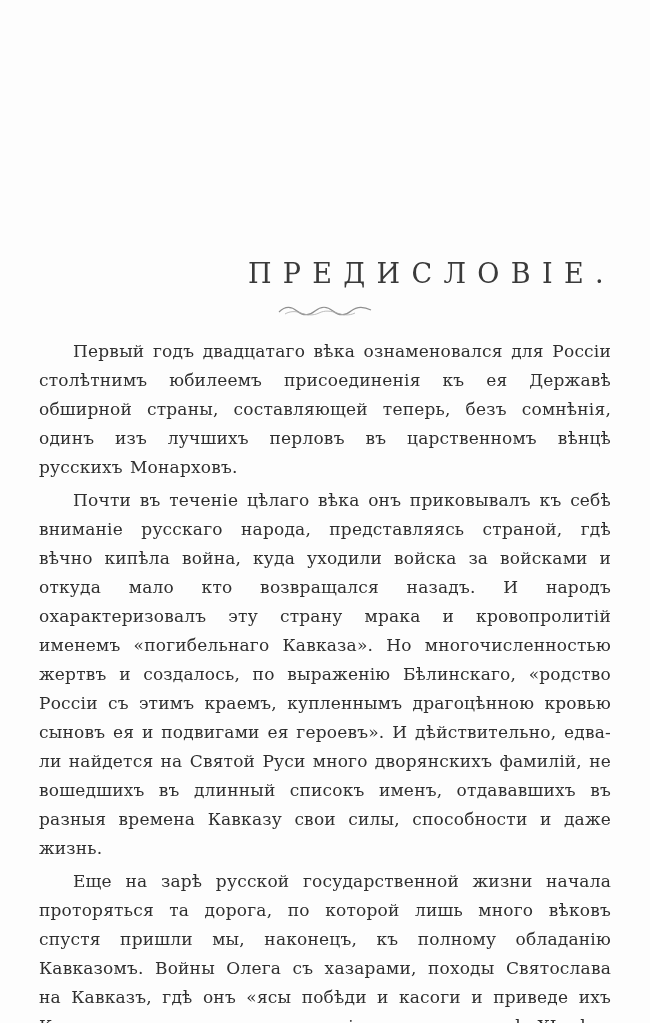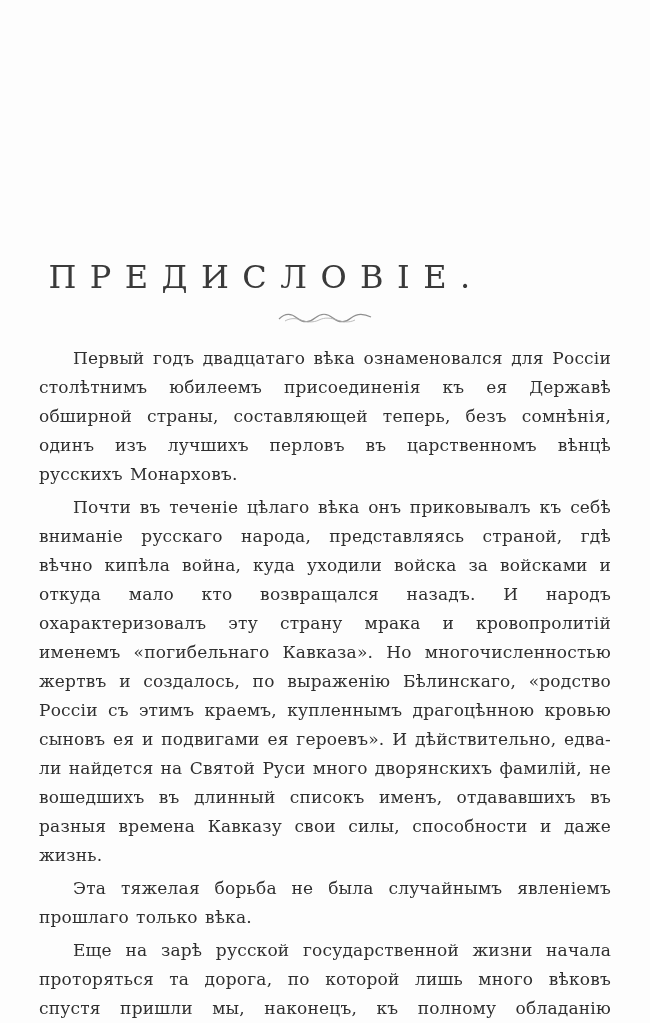--- a/index.html
+++ b/index.html
@@ -14,23 +14,23 @@
     margin: 0;
     background: #fdfdfd;
     overflow: hidden;
     font-family: "DejaVu Serif", "Liberation Serif", serif;
     color: #2f2f2f;
     box-sizing: border-box;
     padding: 258px 35px 0 35px;
   }
   .title {
     margin: 0;
-    font-size: 32px;
+    font-size: 27px;
     font-weight: normal;
-    text-align: left;
+    text-align: right;
     letter-spacing: 0.42em;
     text-indent: 0.42em; 
     color: #3a3a3a;
   }
   .flourish {
     text-align: center;
     margin-top: 14px;
     height: 16px;
     line-height: 0;
   }
@@ -60,17 +60,16 @@
   <div class="flourish">
     <svg width="96" height="16" viewBox="0 0 96 16" aria-hidden="true">
       <path d="M2 9 C 8 3, 14 3, 20 8 S 32 13, 38 8 S 50 3, 56 8 S 68 13, 74 8 S 88 4, 94 7" fill="none" stroke="#8f8f8f" stroke-width="1.2"></path>
       <path d="M8 11 C 13 8, 19 8, 24 10 S 36 13, 42 10 S 54 8, 60 10 S 72 13, 78 10" fill="none" stroke="#ababab" stroke-width="0.8"></path>
     </svg>
   </div>
 
   <div class="body-text">
     <p class="para">Первый годъ двадцатаго вѣка ознаменовался для Россіи столѣтнимъ юбилеемъ присоединенія къ ея Державѣ обширной страны, составляющей теперь, безъ сомнѣнія, одинъ изъ лучшихъ перловъ въ царственномъ вѣнцѣ русскихъ Монарховъ.</p>
     <p class="para">Почти въ теченіе цѣлаго вѣка онъ приковывалъ къ себѣ вниманіе русскаго народа, представляясь страной, гдѣ вѣчно кипѣла война, куда уходили войска за войсками и откуда мало кто возвращался назадъ. И народъ охарактеризовалъ эту страну мрака и кровопролитій именемъ «погибельнаго Кавказа». Но многочисленностью жертвъ и создалось, по выраженію Бѣлинскаго, «родство Россіи съ этимъ краемъ, купленнымъ драгоцѣнною кровью сыновъ ея и подвигами ея героевъ». И дѣйствительно, едва-ли найдется на Святой Руси много дворянскихъ фамилій, не вошедшихъ въ длинный списокъ именъ, отдававшихъ въ разныя времена Кавказу свои силы, способности и даже жизнь.</p>
-    <p class="para">Эта тяжелая борьба не была случайнымъ явленіемъ прошлаго только вѣка.</p>
     <p class="para para-continued">Еще на зарѣ русской государственной жизни начала проторяться та дорога, по которой лишь много вѣковъ спустя пришли мы, наконецъ, къ полному обладанію Кавказомъ. Войны Олега съ хазарами, походы Святослава на Кавказъ, гдѣ онъ «ясы побѣди и касоги и приведе ихъ Кыеву», наконецъ, существованіе уже въ началѣ XI вѣка русскаго удѣла въ</p>
   </div>
 
 </div>
 
 </body></html>

